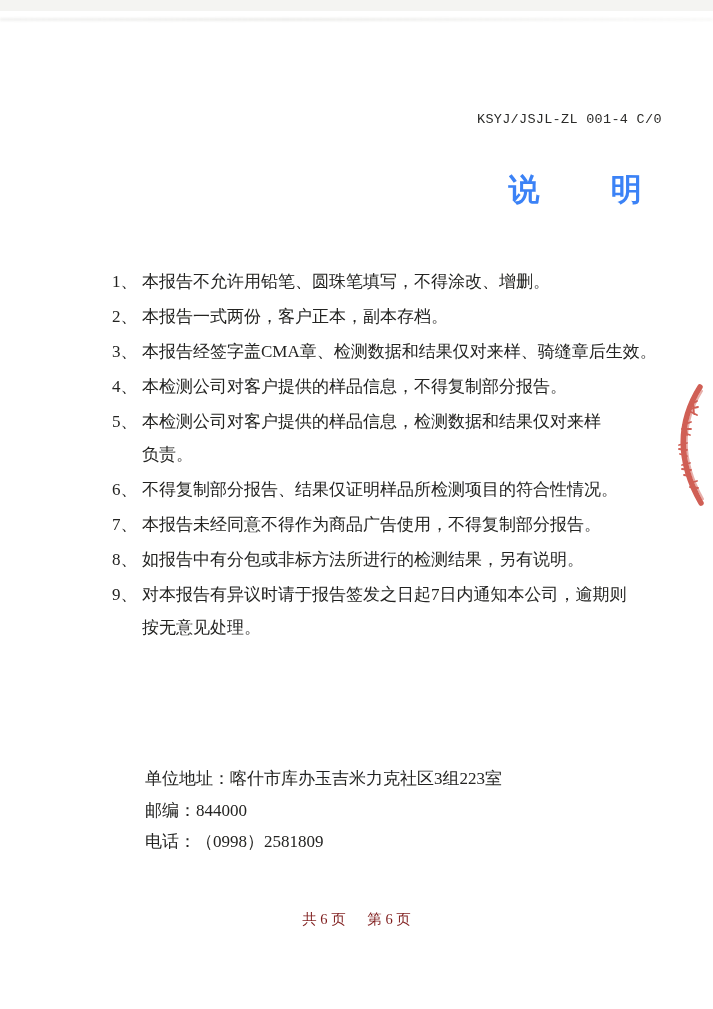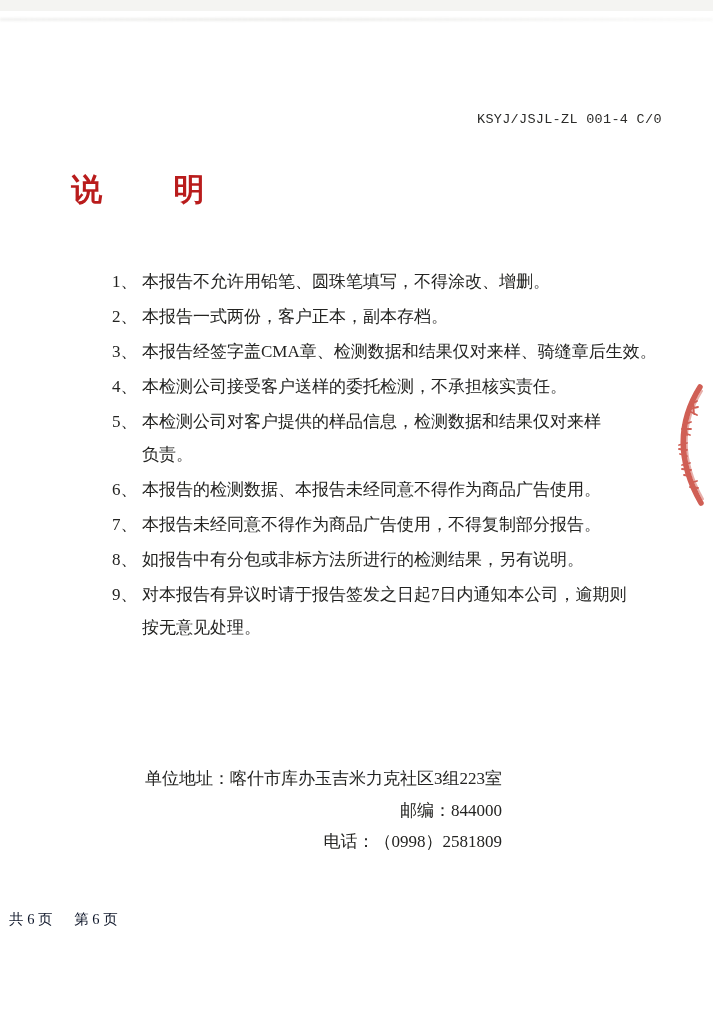--- a/index.html
+++ b/index.html
@@ -39,25 +39,25 @@
     font-size: 13.5px;
     letter-spacing: 0.3px;
     color: #2a2a28;
     white-space: nowrap;
   }
   .title {
     position: absolute;
     top: 158px;
     left: 0;
     width: 100%;
-    text-align: left;
+    text-align: right;
     font-family: "Liberation Sans", sans-serif;
     font-weight: bold;
     font-size: 31px;
-    color: #b91c1c;
+    color: #3b82f6;
     letter-spacing: 2.3em;
     padding-left: 2.3em;
     box-sizing: border-box;
   }
   .notes {
     position: absolute;
     top: 254px;
     left: 112px;
     width: 562px;
     font-size: 17px;
@@ -76,30 +76,29 @@
     flex: 1;
     white-space: pre-line;
   }
   .contact {
     position: absolute;
     top: 752px;
     left: 145px;
     font-size: 17px;
     line-height: 31.5px;
     color: #232321;
-    text-align: right;
   }
   .footer {
     position: absolute;
     top: 899px;
     left: 0;
     width: 100%;
-    text-align: left;
+    text-align: center;
     font-size: 14.5px;
-    color: #0f172a;
+    color: #7f1d1d;
   }
   .footer span { margin: 0 9px; }
   .stamp {
     position: absolute;
     top: 366px;
     right: 0;
     width: 50px;
     height: 140px;
     pointer-events: none;
   }
@@ -123,30 +122,30 @@
     <div class="note-row">
       <span class="note-num">2、</span>
       <span class="note-text">本报告一式两份，客户正本，副本存档。</span>
     </div>
     <div class="note-row">
       <span class="note-num">3、</span>
       <span class="note-text">本报告经签字盖CMA章、检测数据和结果仅对来样、骑缝章后生效。</span>
     </div>
     <div class="note-row">
       <span class="note-num">4、</span>
-      <span class="note-text">本检测公司接受客户送样的委托检测，不承担核实责任。</span>
+      <span class="note-text">本检测公司对客户提供的样品信息，不得复制部分报告。</span>
     </div>
     <div class="note-row">
       <span class="note-num">5、</span>
       <span class="note-text">本检测公司对客户提供的样品信息，检测数据和结果仅对来样
 负责。</span>
     </div>
     <div class="note-row">
       <span class="note-num">6、</span>
-      <span class="note-text">本报告的检测数据、本报告未经同意不得作为商品广告使用。</span>
+      <span class="note-text">不得复制部分报告、结果仅证明样品所检测项目的符合性情况。</span>
     </div>
     <div class="note-row">
       <span class="note-num">7、</span>
       <span class="note-text">本报告未经同意不得作为商品广告使用，不得复制部分报告。</span>
     </div>
     <div class="note-row">
       <span class="note-num">8、</span>
       <span class="note-text">如报告中有分包或非标方法所进行的检测结果，另有说明。</span>
     </div>
     <div class="note-row">

